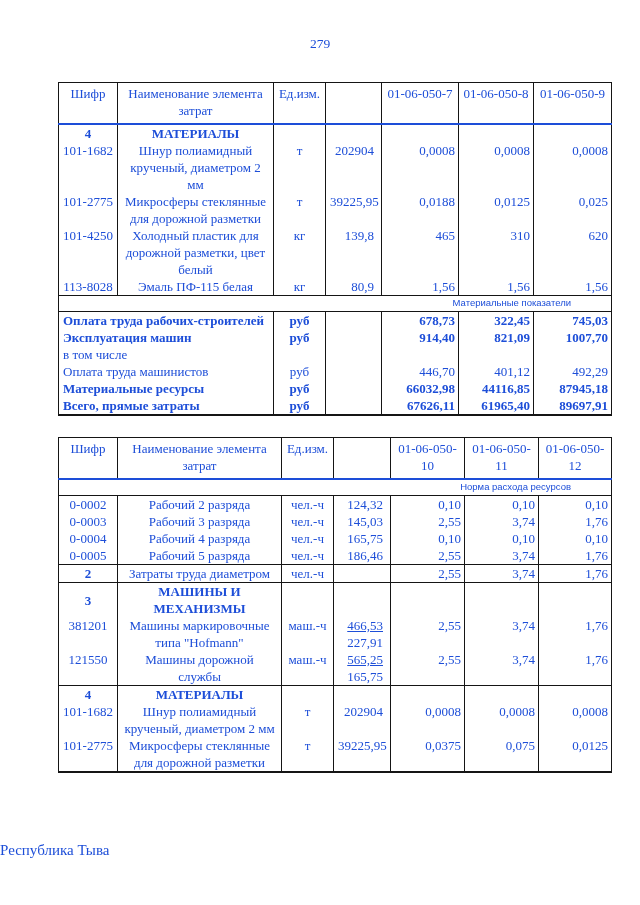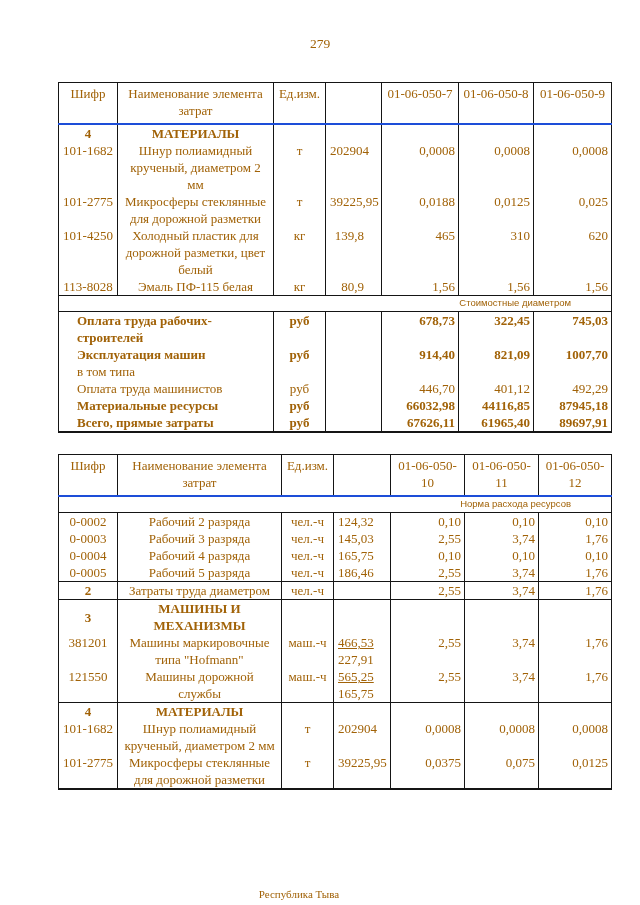--- a/index.html
+++ b/index.html
@@ -1,21 +1,21 @@
 <!DOCTYPE html>
 <html><head>
 <meta charset="utf-8">
 <style>
   html,body{margin:0;padding:0;background:#e8e8e8;}
   .page{
     position:relative;
     width:640px;height:905px;
     margin:0 auto;
     background:#ffffff;
-    color:#a16207;
+    color:#1d4ed8;
     font-family:"Liberation Serif","DejaVu Serif",serif;
     font-size:13px;
     overflow:hidden;
   }
   .page-number{
     margin-top:36px;
     text-align:center;
     font-size:13.5px;
   }
   table.t{
@@ -41,39 +41,39 @@
     text-align:center;
     padding:2px 1px 4px 1px;
     white-space:normal;
   }
   tr.hd td.hcode{white-space:nowrap;}
   .wrap2{display:inline-block;max-width:69px;}
   tr.sep td{border-top:1px solid #151515;}
   td.code{text-align:center;}
   td.name{text-align:center;padding:0 5px;}
   td.unit{text-align:center;}
-  td.qty{text-align:right;padding-right:17px;}
+  td.qty{text-align:right;padding-right:7px;}
   td.val{text-align:right;padding-right:3px;}
   .b{font-weight:bold;}
   tr.band td{
     border-top:1px solid #151515;
     border-bottom:1px solid #151515;
     text-align:right;
     padding:1px 40px 2px 4px;
     font-family:"Liberation Sans","DejaVu Sans",sans-serif;
     font-size:9.5px;
     line-height:12px;
   }
-  td.costlabel{text-align:left;padding-left:18px;}
+  td.costlabel{text-align:left;padding-left:4px;}
   .ftop{text-decoration:underline;}
   .footer{
     position:absolute;
-    top:888px;left:0;right:42px;
-    text-align:center;
-    font-size:11px;
+    top:842px;left:0;right:42px;
+    text-align:left;
+    font-size:15px;
   }
 </style>
 </head>
 <body>
 
 <div class="page">
 
   <div class="page-number">279</div>
 
   <table class="t t1">
@@ -137,41 +137,41 @@
       <td class="code">113-8028</td>
       <td class="name">Эмаль ПФ-115 белая</td>
       <td class="unit">кг</td>
       <td class="qty">80,9</td>
       <td class="val">1,56</td>
       <td class="val">1,56</td>
       <td class="val">1,56</td>
     </tr>
 
     <tr class="band">
-      <td colspan="7">Стоимостные диаметром</td>
+      <td colspan="7">Материальные показатели</td>
     </tr>
 
     <tr>
       <td class="costlabel b" colspan="2">Оплата труда рабочих-строителей</td>
       <td class="unit b">руб</td>
       <td class="qty"></td>
       <td class="val b">678,73</td>
       <td class="val b">322,45</td>
       <td class="val b">745,03</td>
     </tr>
     <tr>
       <td class="costlabel b" colspan="2">Эксплуатация машин</td>
       <td class="unit b">руб</td>
       <td class="qty"></td>
       <td class="val b">914,40</td>
       <td class="val b">821,09</td>
       <td class="val b">1007,70</td>
     </tr>
     <tr>
-      <td class="costlabel" colspan="2">в том типа</td>
+      <td class="costlabel" colspan="2">в том числе</td>
       <td class="unit"></td>
       <td class="qty"></td>
       <td class="val"></td>
       <td class="val"></td>
       <td class="val"></td>
     </tr>
     <tr>
       <td class="costlabel" colspan="2">Оплата труда машинистов</td>
       <td class="unit">руб</td>
       <td class="qty"></td>

